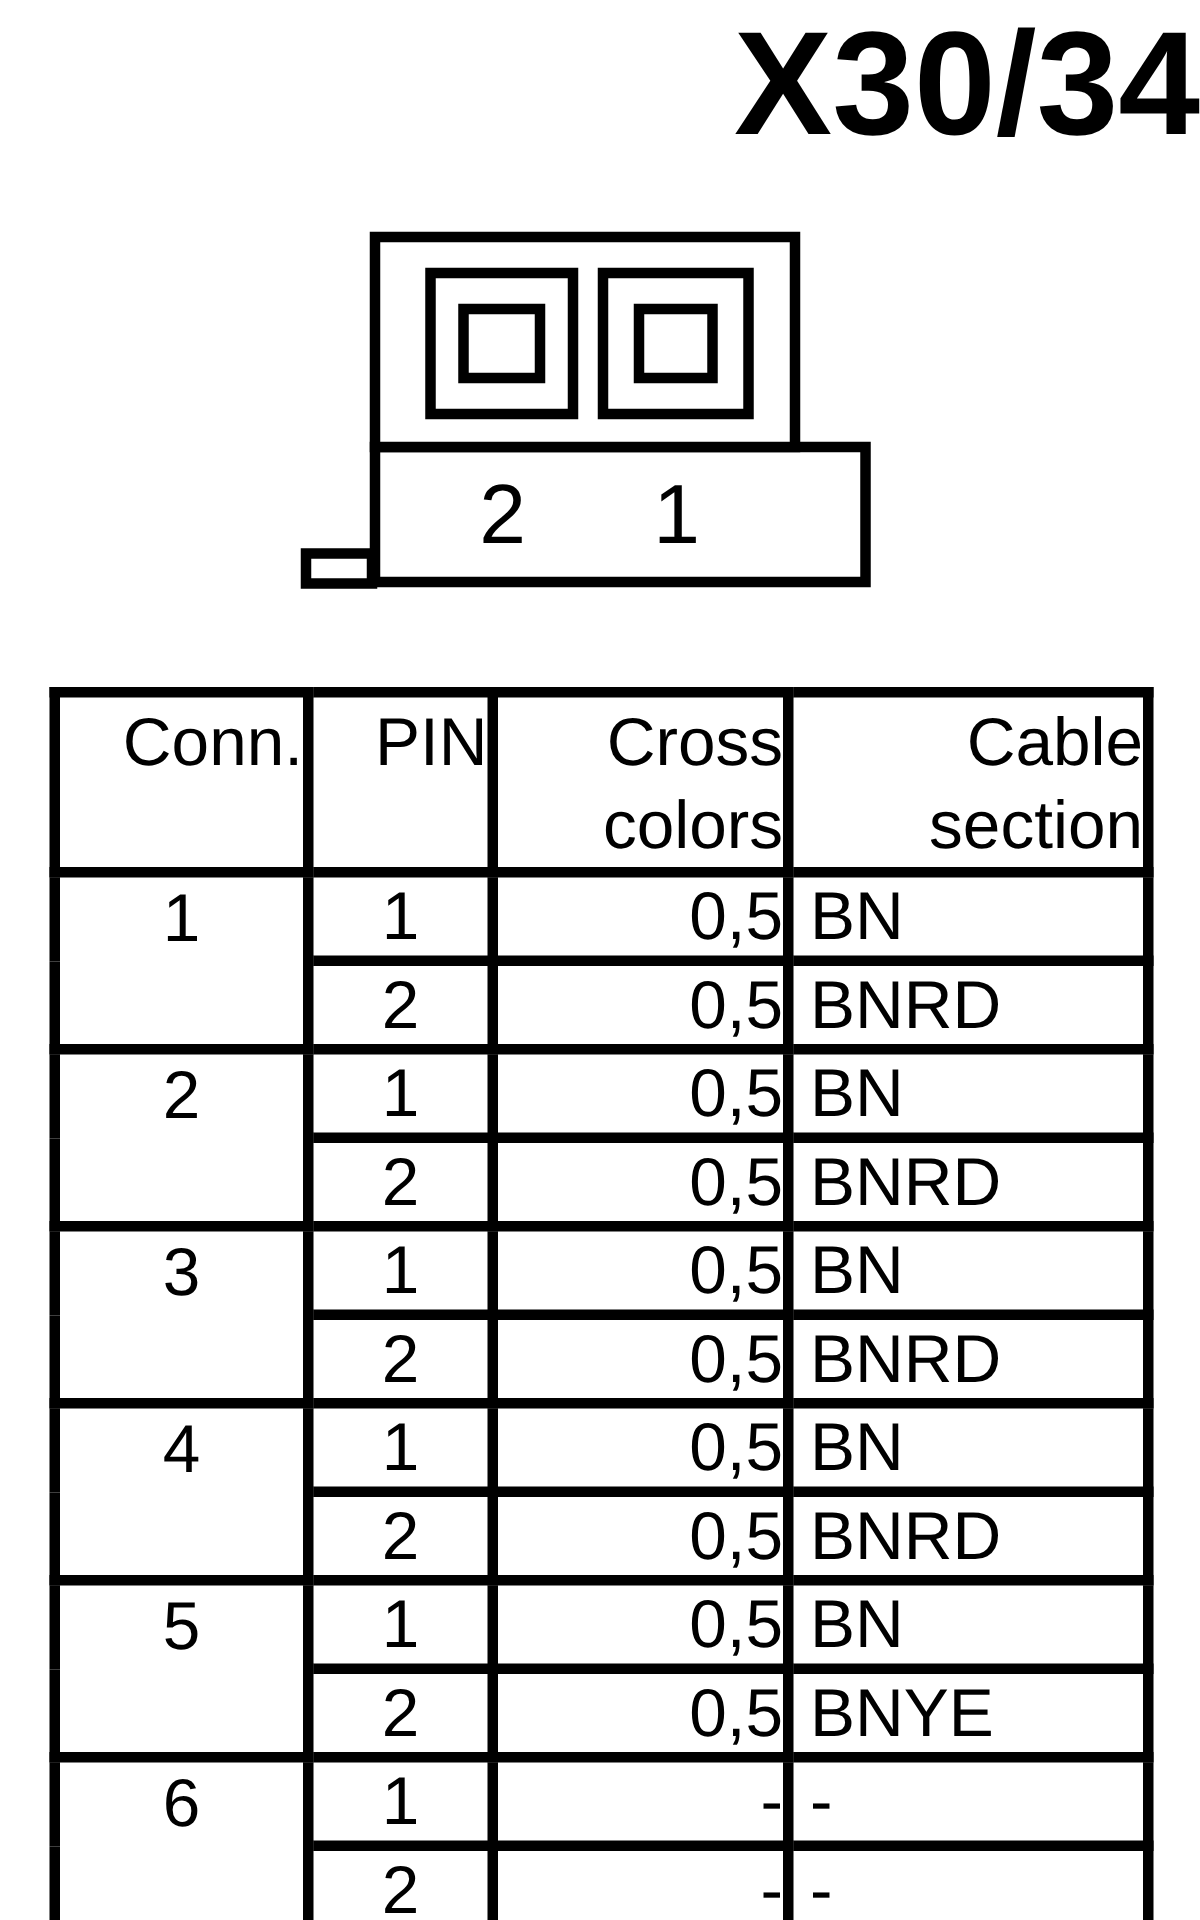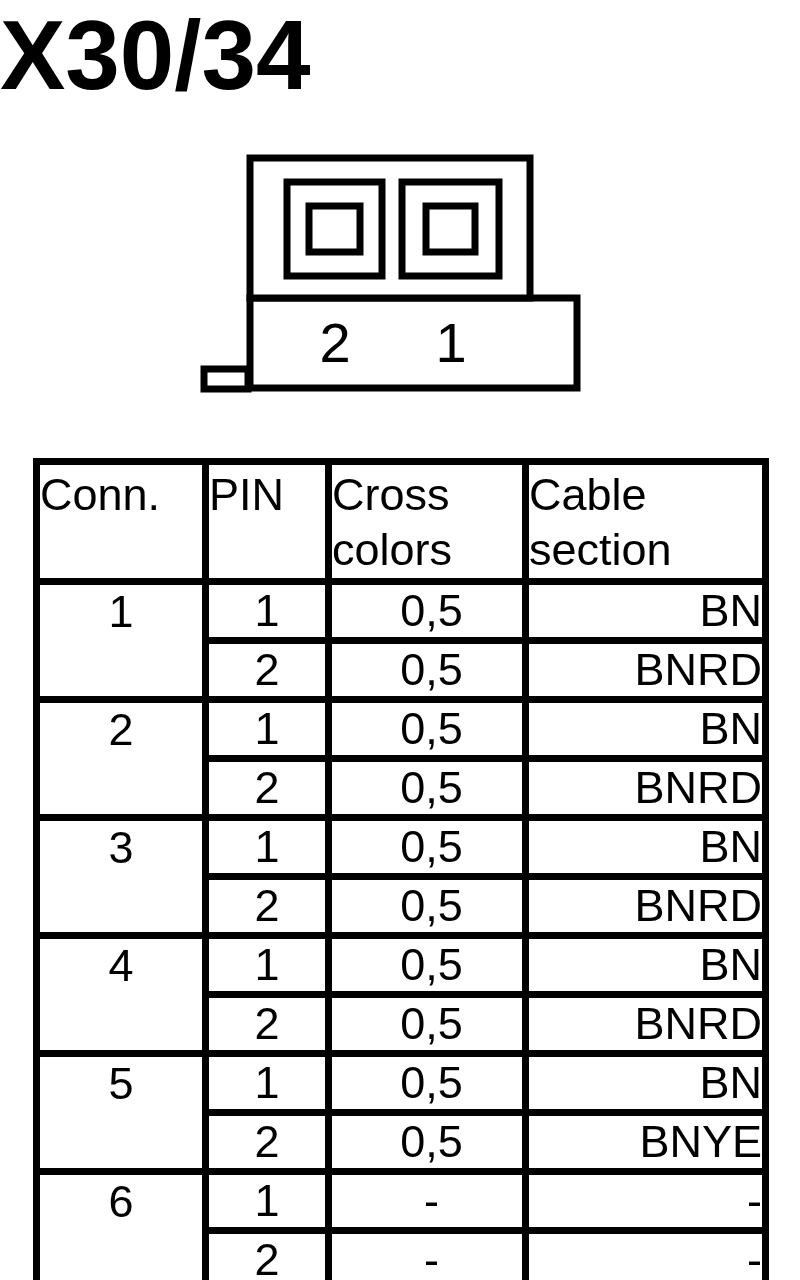--- a/index.html
+++ b/index.html
@@ -13,21 +13,21 @@
     color: #000000;
     font-family: "Liberation Sans", sans-serif;
     position: relative;
     overflow: hidden;
   }
   .page-title {
     position: absolute;
     top: 4px;
     left: 0;
     width: 800px;
-    text-align: left;
+    text-align: right;
     font-size: 98px;
     font-weight: bold;
     line-height: 1.05;
     letter-spacing: 0px;
   }
   .connector-svg {
     position: absolute;
     left: 196px;
     top: 150px;
   }
@@ -48,40 +48,40 @@
     overflow: hidden;
     font-weight: normal;
   }
   .pinout-table thead tr {
     height: 120px;
   }
   .pinout-table tbody tr {
     height: 55px;
   }
   th.hdr {
-    text-align: left;
+    text-align: right;
     line-height: 55px;
     padding-top: 2px;
     margin-top: 44px;
   }
   td.conn-cell {
     text-align: center;
     line-height: 54px;
   }
   td.pin-cell {
     text-align: center;
     line-height: 52px;
   }
   td.cross-cell {
-    text-align: center;
+    text-align: right;
     padding-left: 9px;
     line-height: 52px;
   }
   td.cable-cell {
-    text-align: right;
+    text-align: left;
     padding-left: 11px;
     line-height: 52px;
   }
   .svg-pin-label {
     font-family: "Liberation Sans", sans-serif;
     font-size: 56px;
     fill: #000000;
   }
 </style>
 </head>

